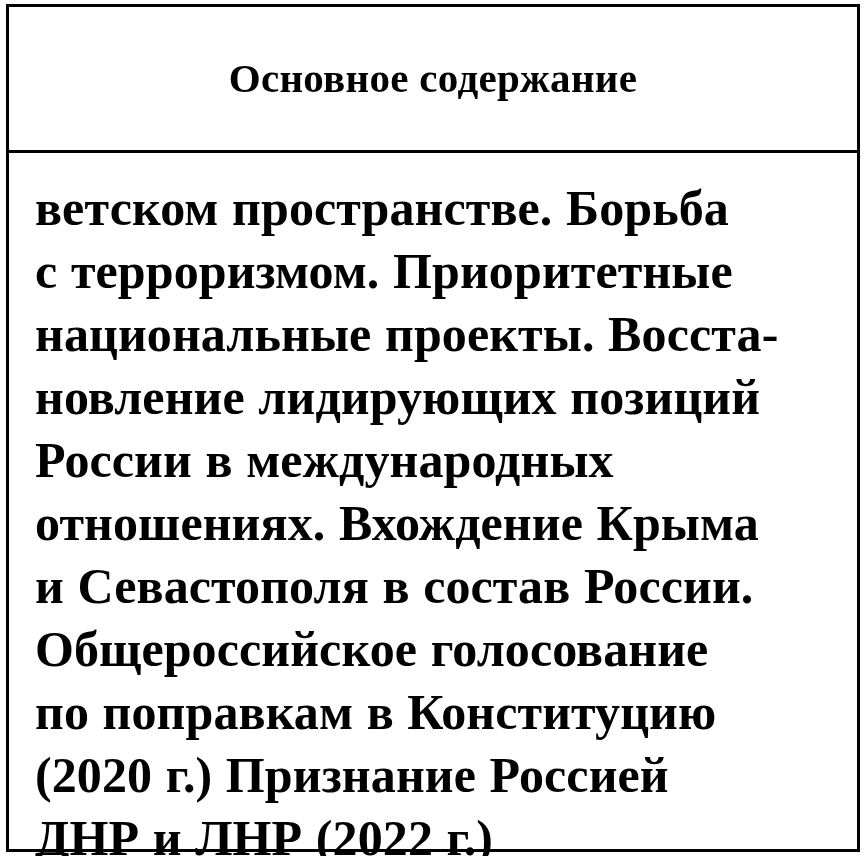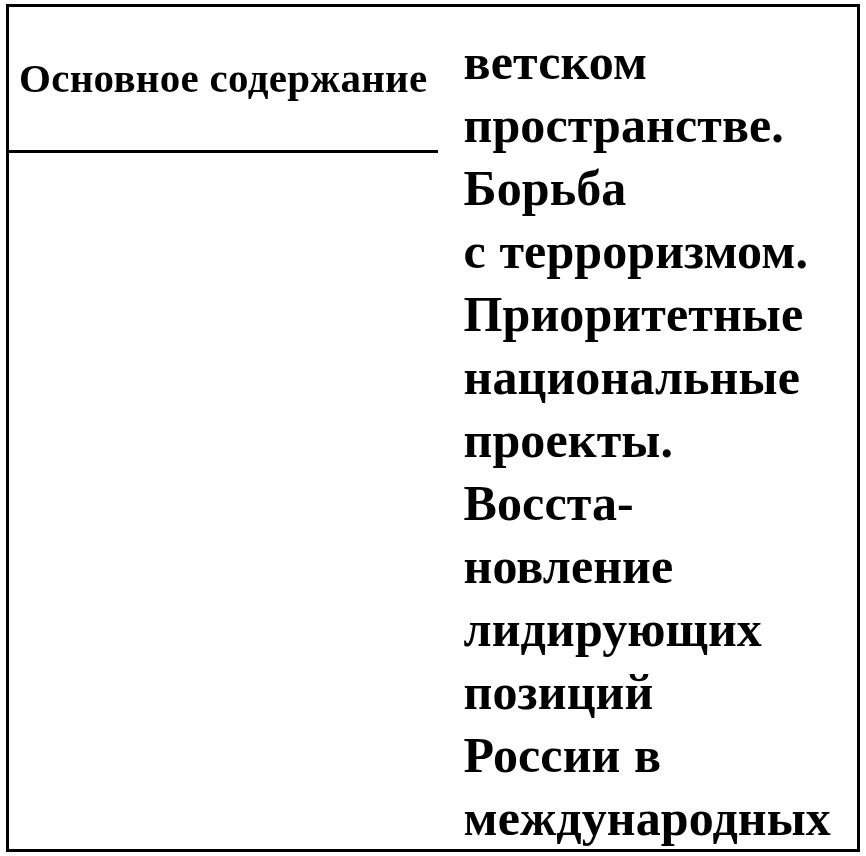--- a/index.html
+++ b/index.html
@@ -21,21 +21,21 @@
     height: 856px;
     padding: 4px 6px 0 6px;
   }
 
   .doc-table {
     box-sizing: border-box;
     width: 854px;
     height: 848px;
     border: 3px solid #000000;
     display: flex;
-    flex-direction: row;
+    flex-direction: column;
     background: #ffffff;
   }
 
   .header-cell {
     box-sizing: border-box;
     flex: 0 0 auto;
     height: 146px;
     border-bottom: 3px solid #000000;
     display: flex;
     align-items: center;

